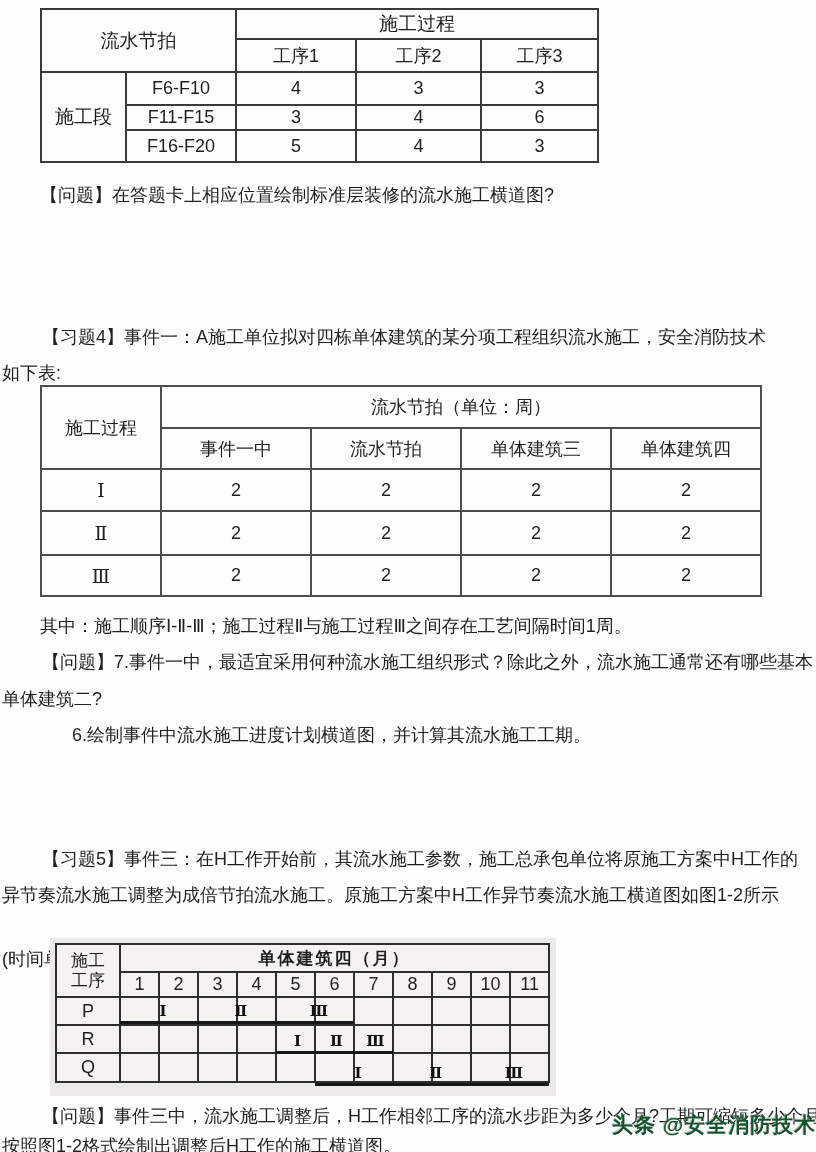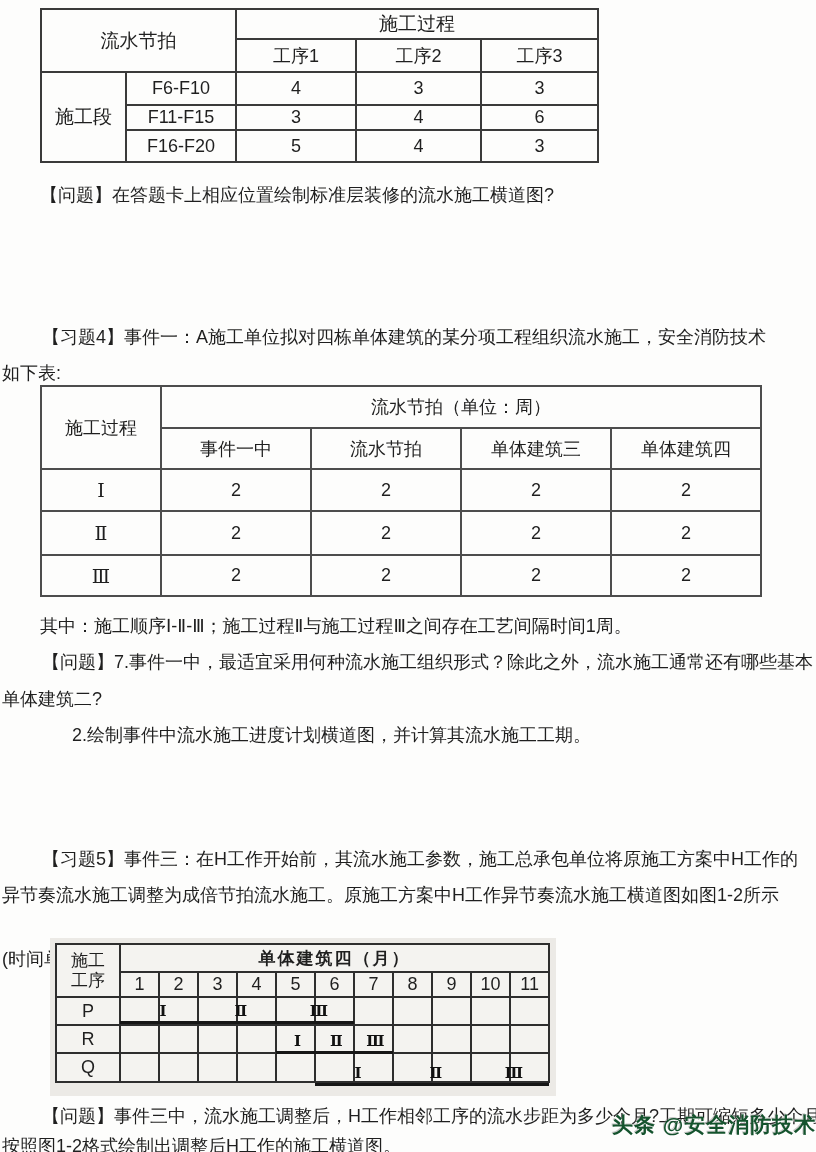--- a/index.html
+++ b/index.html
@@ -129,21 +129,21 @@
     <td>2</td>
     <td>2</td>
     <td>2</td>
   </tr>
 </tbody>
   </table>
 
 <div class="line" style="left:40px;top:614px">其中：施工顺序Ⅰ-Ⅱ-Ⅲ；施工过程Ⅱ与施工过程Ⅲ之间存在工艺间隔时间1周。</div>
 <div class="line" style="left:42px;top:650px">【问题】7.事件一中，最适宜采用何种流水施工组织形式？除此之外，流水施工通常还有哪些基本</div>
 <div class="line" style="left:2px;top:687px">单体建筑二?</div>
-<div class="line" style="left:72px;top:723px">2.绘制事件中流水施工进度计划横道图，并计算其流水施工工期。</div>
+<div class="line" style="left:72px;top:723px">6.绘制事件中流水施工进度计划横道图，并计算其流水施工工期。</div>
 
 <div class="line" style="left:42px;top:847px">【习题5】事件三：在H工作开始前，其流水施工参数，施工总承包单位将原施工方案中H工作的</div>
 <div class="line" style="left:2px;top:883px">异节奏流水施工调整为成倍节拍流水施工。原施工方案中H工作异节奏流水施工横道图如图1-2所示</div>
 <div class="line" style="left:2px;top:947px">(时间单位：月)。</div>
 
 <div class="gantt-wrap">
   <table class="gt">
     <colgroup>
       <col style="width:64px">
       <col style="width:39px">

